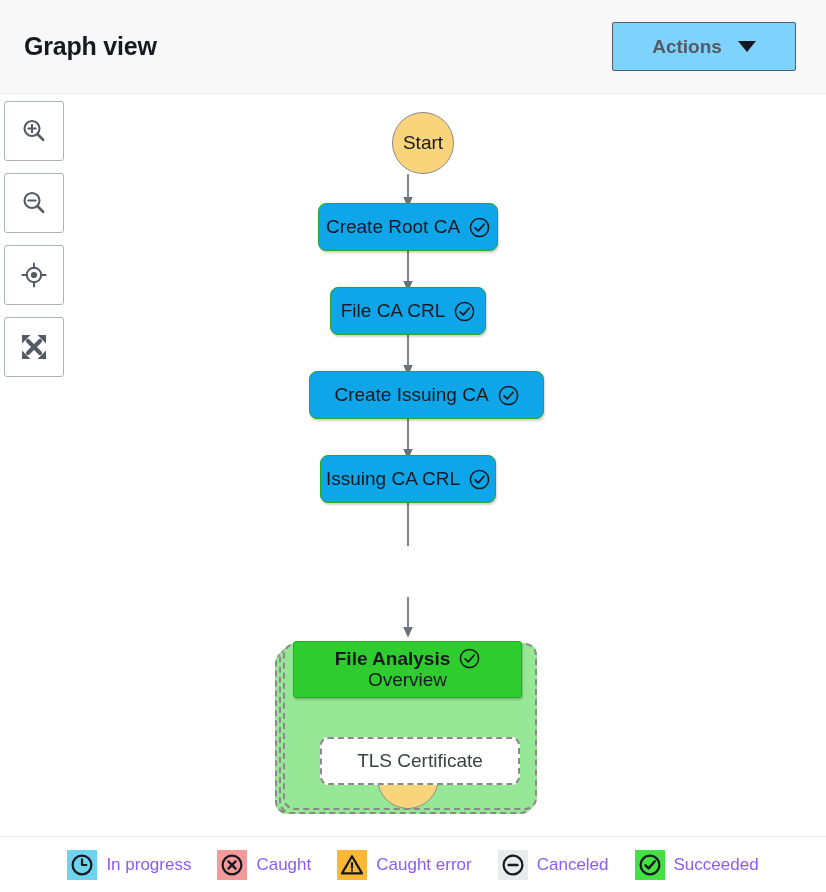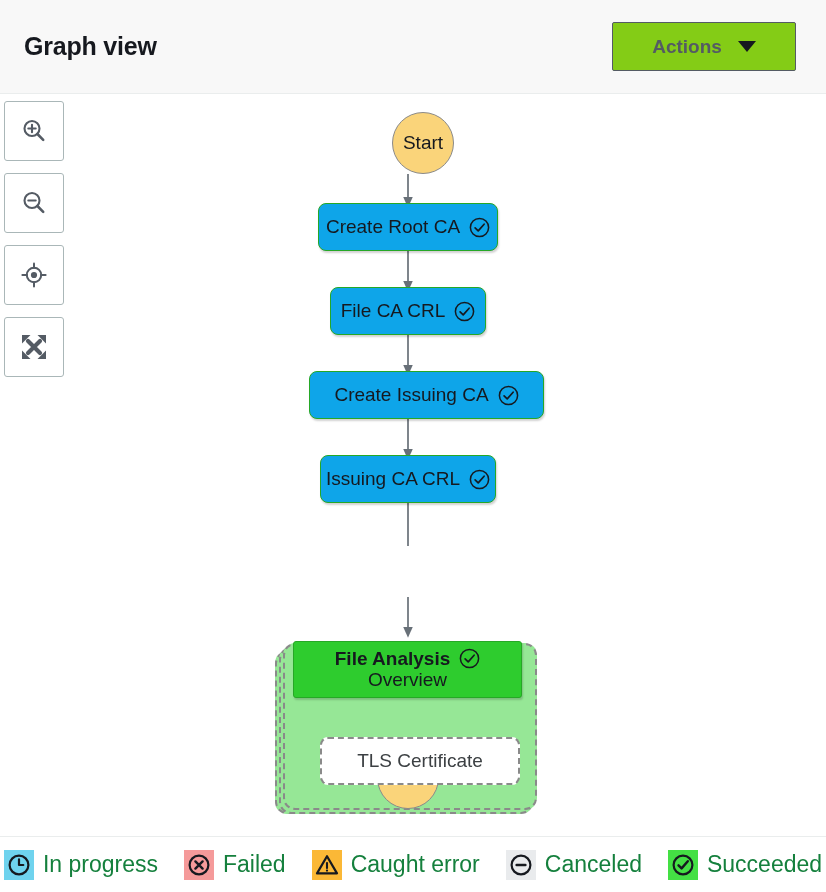--- a/index.html
+++ b/index.html
@@ -27,21 +27,21 @@
     justify-content: space-between;
     padding: 0 30px 0 24px;
   }
   #page-title {
     font-size: 25px;
     font-weight: bold;
     color: #16191f;
     letter-spacing: -0.2px;
   }
   #actions-button {
-    background: #84cc16;
+    background: #7dd3fc;
     border: 1px solid #545b64;
     border-radius: 2px;
     height: 49px;
     min-width: 184px;
     box-sizing: border-box;
     display: flex;
     align-items: center;
     justify-content: center;
     gap: 16px;
     font-size: 19px;
@@ -218,22 +218,22 @@
   }
   .legend-swatch {
     width: 30px;
     height: 30px;
     display: flex;
     align-items: center;
     justify-content: center;
     flex: 0 0 auto;
   }
   .legend-label {
-    font-size: 23px;
-    color: #15803d;
+    font-size: 17px;
+    color: #8b5cf6;
     white-space: nowrap;
   }
 </style>
 </head>
 <body>
 
 <div id="header">
   <div id="page-title">Graph view</div>
   <div id="actions-button">
     <span>Actions</span>
@@ -391,21 +391,21 @@
     <span class="legend-label">In progress</span>
   </div>
 
   <div class="legend-item">
     <span class="legend-swatch" style="background:#f59a9a;">
       <svg width="24" height="24" viewBox="0 0 24 24">
         <circle cx="12" cy="12" r="9.4" fill="none" stroke="#16191f" stroke-width="2.2"></circle>
         <path d="M8.4 8.4 L15.6 15.6 M15.6 8.4 L8.4 15.6" stroke="#16191f" stroke-width="2.4" stroke-linecap="round"></path>
       </svg>
     </span>
-    <span class="legend-label">Failed</span>
+    <span class="legend-label">Caught</span>
   </div>
 
   <div class="legend-item">
     <span class="legend-swatch" style="background:#fbb836;">
       <svg width="24" height="24" viewBox="0 0 24 24">
         <path d="M12 3.2 L22 20.4 L2 20.4 Z" fill="none" stroke="#16191f" stroke-width="2.2" stroke-linejoin="round"></path>
         <line x1="12" y1="10" x2="12" y2="15.1" stroke="#16191f" stroke-width="2.1" stroke-linecap="round"></line>
         <circle cx="12" cy="17.6" r="1.15" fill="#16191f"></circle>
       </svg>
     </span>

